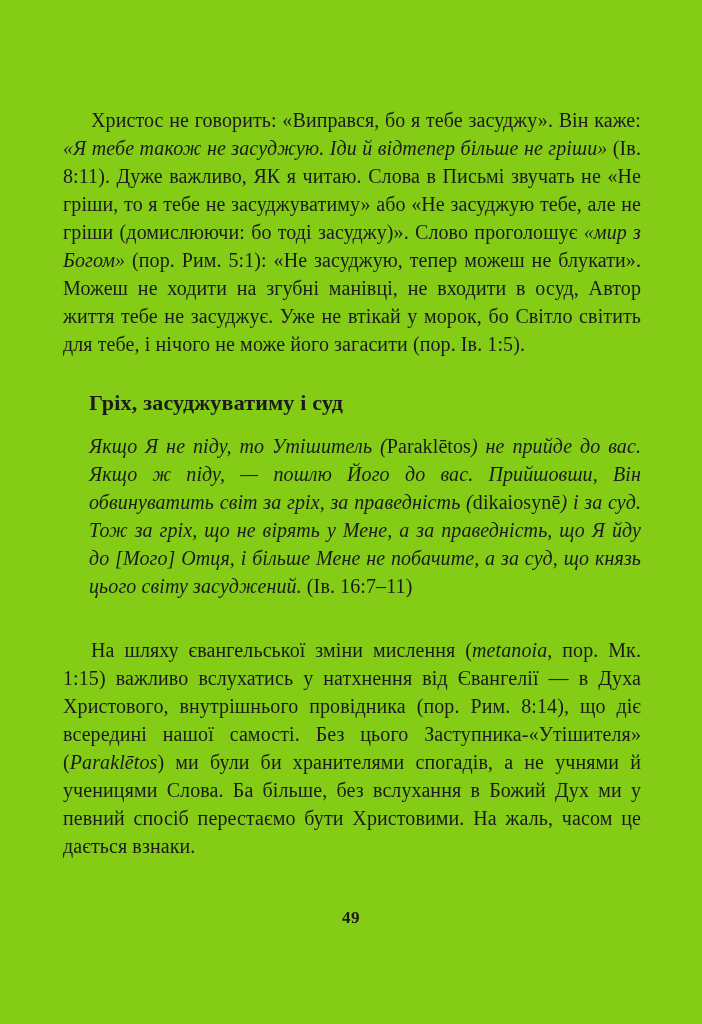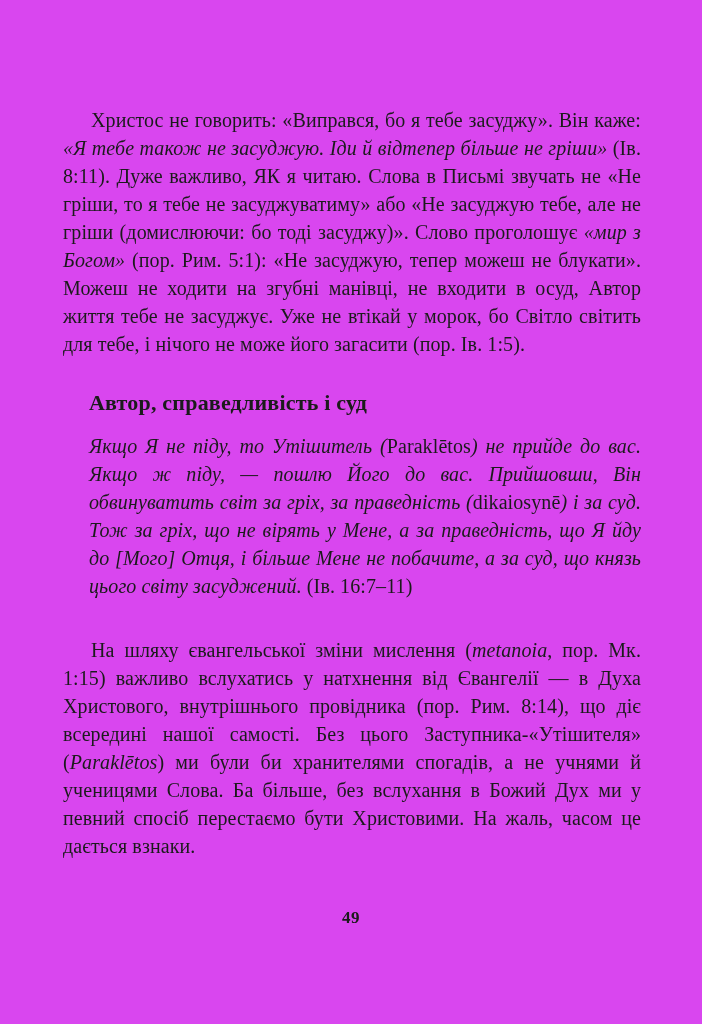--- a/index.html
+++ b/index.html
@@ -11,21 +11,21 @@
     width: 702px;
     height: 1024px;
     position: relative;
     overflow: hidden;
     color: #1b1b1b;
     font-family: "Liberation Serif", "DejaVu Serif", serif;
   }
   .page {
     position: absolute;
     inset: 0;
-    background: #d946ef;
+    background: #84cc16;
   }
   .text-block {
     padding: 106px 61px 0 63px;
   }
   .para {
     margin: 0;
     font-size: 20px;
     line-height: 28px;
     text-align: justify;
     letter-spacing: 0.1px;
@@ -63,21 +63,21 @@
   }
 </style>
 </head>
 <body>
 
 <div class="page">
   <main class="text-block">
 
     <p class="para indent"><span class="rm">Христос не говорить: «Виправся, бо я тебе засуджу». Він каже: </span><span class="it">«Я тебе також не засуджую. Іди й відтепер більше не гріши»</span><span class="rm"> (Ів. 8:11). Дуже важливо, ЯК я читаю. Слова в Письмі звучать не «Не гріши, то я тебе не засуджуватиму» або «Не засуджую тебе, але не гріши (домислюючи: бо тоді засуджу)». Слово проголошує </span><span class="it">«мир з Богом»</span><span class="rm"> (пор. Рим. 5:1): «Не засуджую, тепер можеш не блукати». Можеш не ходити на згубні манівці, не входити в осуд, Автор життя тебе не засуджує. Уже не втікай у морок, бо Світло світить для тебе, і нічого не може його загасити (пор. Ів. 1:5).</span></p>
 
-    <h2 class="heading">Автор, справедливість і суд</h2>
+    <h2 class="heading">Гріх, засуджуватиму і суд</h2>
 
     <blockquote class="quote"><span class="it">Якщо Я не піду, то Утішитель (</span><span class="rm">Paraklētos</span><span class="it">) не прийде до вас. Якщо ж піду, — пошлю Його до вас. Прийшовши, Він обвинуватить світ за гріх, за праведність (</span><span class="rm">dikaiosynē</span><span class="it">) і за суд. Тож за гріх, що не вірять у Мене, а за праведність, що Я йду до [Мого] Отця, і більше Мене не побачите, а за суд, що князь цього світу засуджений. </span><span class="rm">(Ів. 16:7–11)</span></blockquote>
 
     <p class="para indent"><span class="rm">На шляху євангельської зміни мислення (</span><span class="it">metanoia</span><span class="rm">, пор. Мк. 1:15) важливо вслухатись у натхнення від Євангелії — в Духа Христового, внутрішнього провідника (пор. Рим. 8:14), що діє всередині нашої самості. Без цього Заступника-«Утішителя» (</span><span class="it">Paraklētos</span><span class="rm">) ми були би хранителями спогадів, а не учнями й ученицями Слова. Ба більше, без вслухання в Божий Дух ми у певний спосіб перестаємо бути Христовими. На жаль, часом це дається взнаки.</span></p>
 
   </main>
 
   <footer class="page-footer">
     <span class="page-number">49</span>
   </footer>

